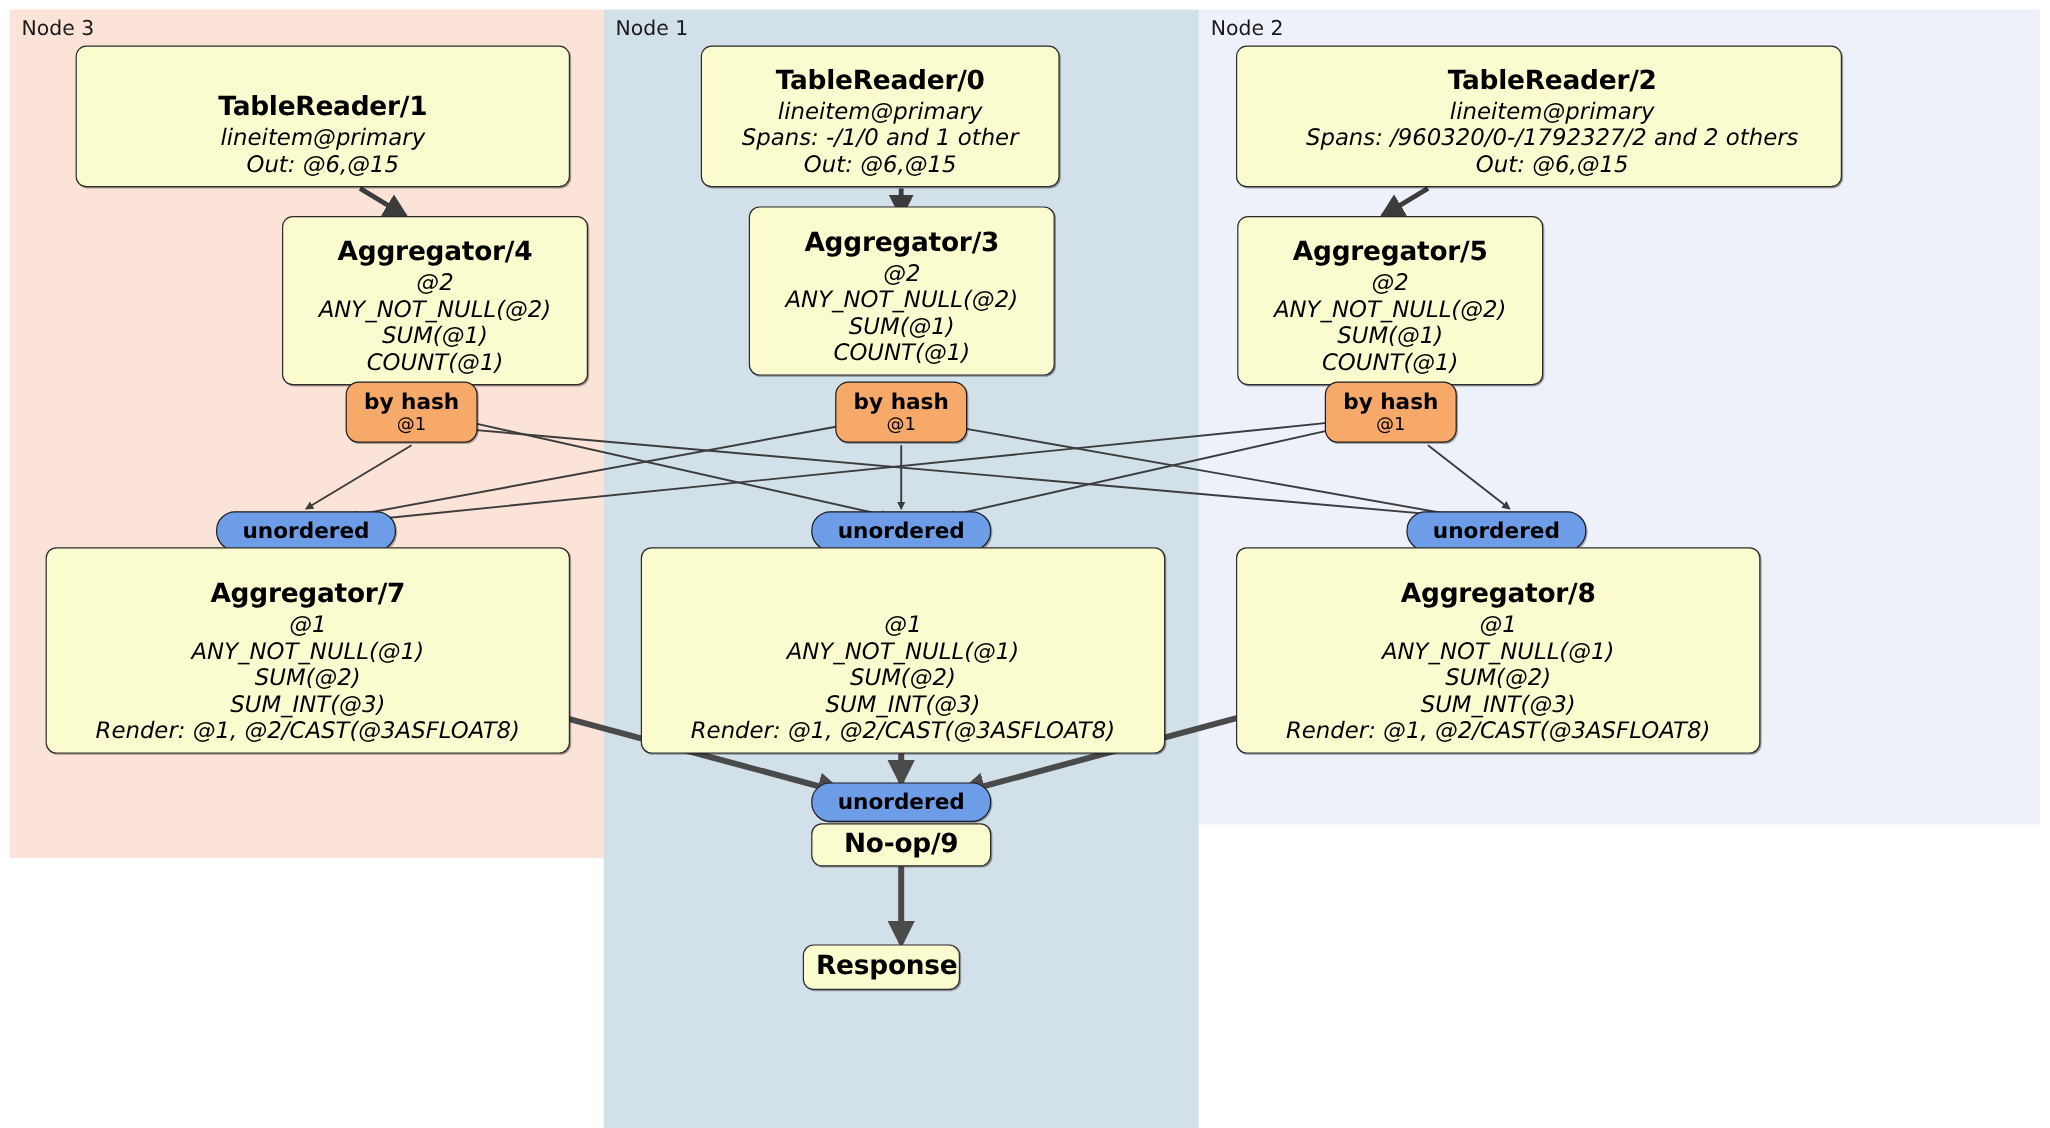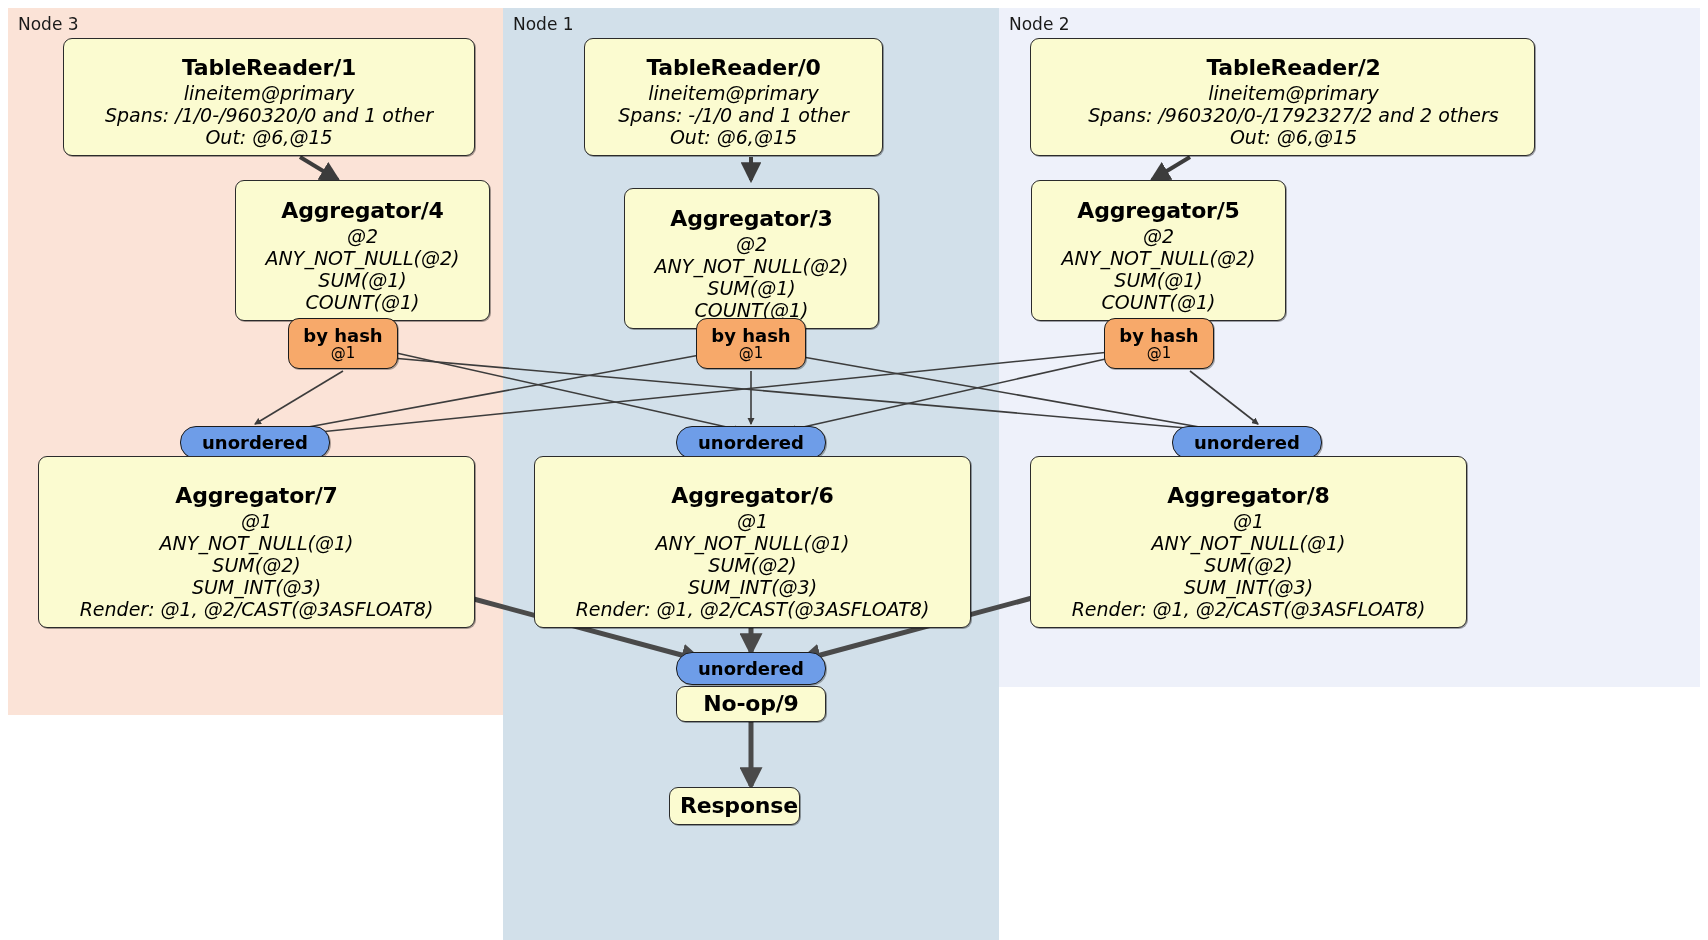--- a/index.html
+++ b/index.html
@@ -78,21 +78,20 @@
     <path d="M 470 598 L 700 660" stroke="#4a4a4a" stroke-width="5" fill="none" marker-end="url(#ah-thick)"></path>
     <path d="M 751 628 L 751 652" stroke="#4a4a4a" stroke-width="5" fill="none" marker-end="url(#ah-thick)"></path>
     <path d="M 1032 598 L 802 660" stroke="#4a4a4a" stroke-width="5" fill="none" marker-end="url(#ah-thick)"></path>
 
     <path d="M 751 722 L 751 786" stroke="#4a4a4a" stroke-width="5" fill="none" marker-end="url(#ah-thick)"></path>
   </svg>
 
   <div class="node-box" style="left:63px;top:38px;width:412px;height:118px;">
     <div class="node-title">TableReader/1</div>
     <div class="node-line">lineitem@primary</div>
-    <div class="node-line">Spans: /1/0-/960320/0 and 1 other</div>
     <div class="node-line">Out: @6,@15</div>
   </div>
 
   <div class="node-box" style="left:584px;top:38px;width:299px;height:118px;">
     <div class="node-title">TableReader/0</div>
     <div class="node-line">lineitem@primary</div>
     <div class="node-line">Spans: -/1/0 and 1 other</div>
     <div class="node-line">Out: @6,@15</div>
   </div>
 
@@ -104,21 +103,21 @@
   </div>
 
   <div class="node-box" style="left:215px;top:180px;width:255px;height:141px;margin-left:20px;">
     <div class="node-title">Aggregator/4</div>
     <div class="node-line">@2</div>
     <div class="node-line">ANY_NOT_NULL(@2)</div>
     <div class="node-line">SUM(@1)</div>
     <div class="node-line">COUNT(@1)</div>
   </div>
 
-  <div class="node-box" style="left:624px;top:188px;width:255px;height:141px;">
+  <div class="node-box" style="left:624px;top:172px;width:255px;height:141px;">
     <div class="node-title">Aggregator/3</div>
     <div class="node-line">@2</div>
     <div class="node-line">ANY_NOT_NULL(@2)</div>
     <div class="node-line">SUM(@1)</div>
     <div class="node-line">COUNT(@1)</div>
   </div>
 
   <div class="node-box" style="left:1031px;top:180px;width:255px;height:141px;">
     <div class="node-title">Aggregator/5</div>
     <div class="node-line">@2</div>
@@ -157,21 +156,20 @@
   <div class="node-box" style="left:38px;top:456px;width:437px;height:172px;">
     <div class="node-title">Aggregator/7</div>
     <div class="node-line">@1</div>
     <div class="node-line">ANY_NOT_NULL(@1)</div>
     <div class="node-line">SUM(@2)</div>
     <div class="node-line">SUM_INT(@3)</div>
     <div class="node-line">Render: @1, @2/CAST(@3ASFLOAT8)</div>
   </div>
 
   <div class="node-box" style="left:534px;top:456px;width:437px;height:172px;">
-    <div class="node-title">Aggregator/6</div>
     <div class="node-line">@1</div>
     <div class="node-line">ANY_NOT_NULL(@1)</div>
     <div class="node-line">SUM(@2)</div>
     <div class="node-line">SUM_INT(@3)</div>
     <div class="node-line">Render: @1, @2/CAST(@3ASFLOAT8)</div>
   </div>
 
   <div class="node-box" style="left:1030px;top:456px;width:437px;height:172px;">
     <div class="node-title">Aggregator/8</div>
     <div class="node-line">@1</div>

